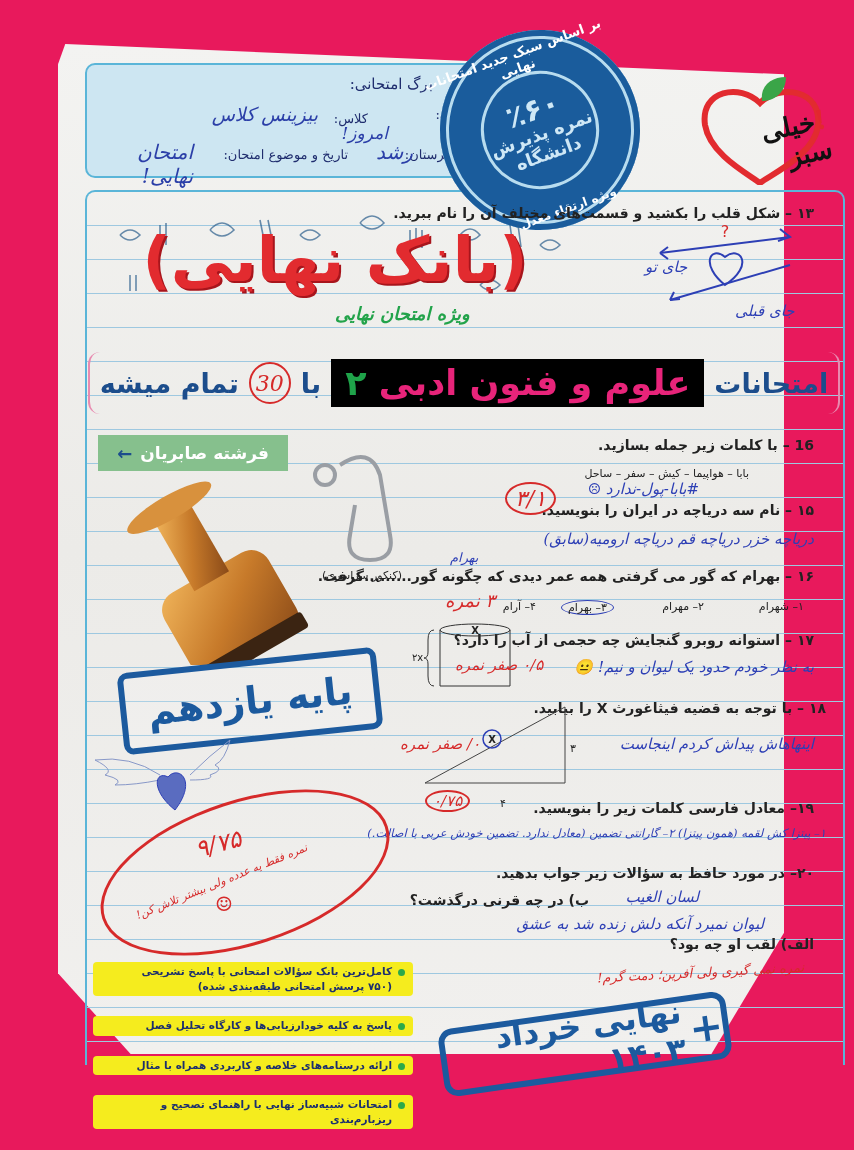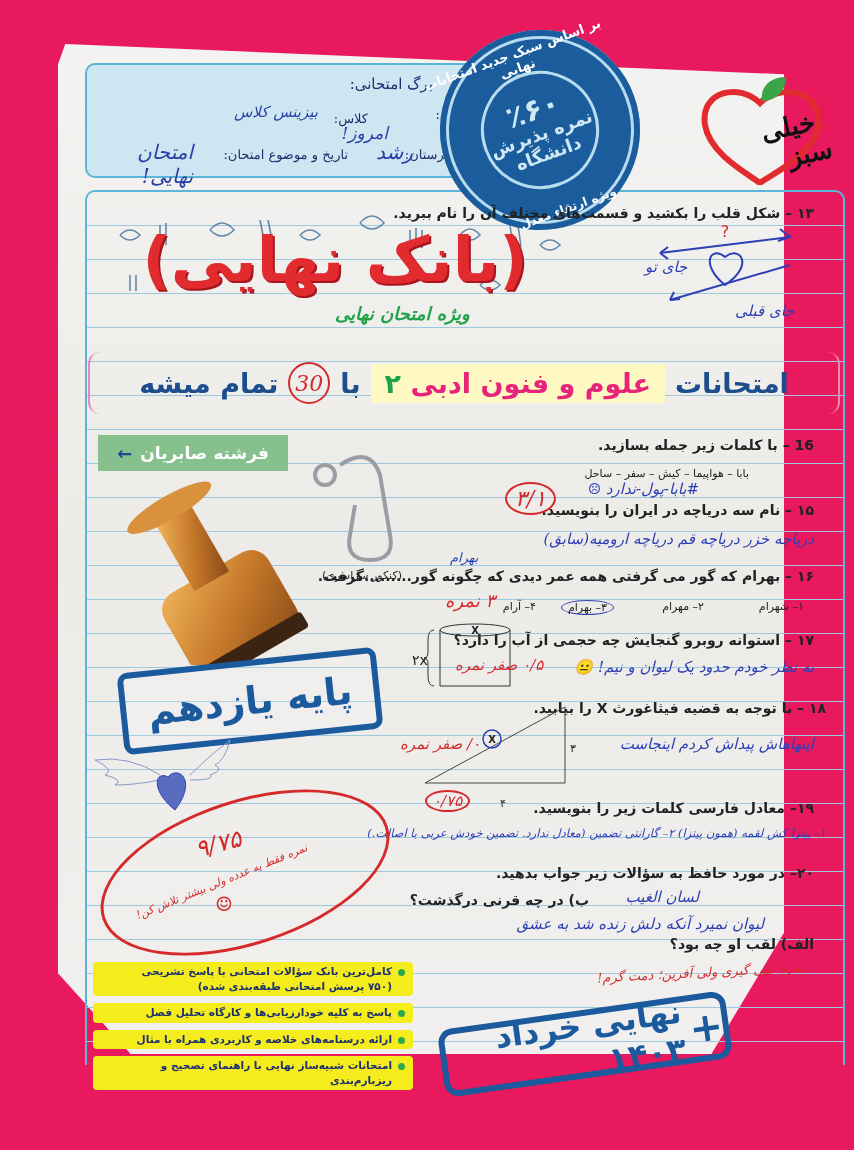--- a/index.html
+++ b/index.html
@@ -112,21 +112,21 @@
   }
 
   .banner {
     position: absolute; left: 88px; top: 352px; width: 752px; height: 62px;
     direction: rtl; display: flex; align-items: center; justify-content: center;
     gap: 10px; border-left: 2px solid #e88ab0; border-right: 2px solid #e88ab0;
     border-radius: 12px;
   }
   .banner-word { font-size: 27px; font-weight: bold; color: #1c4d8c; }
   .banner-hl {
-    background: #fef9c3; padding: 4px 14px; font-size: 27px; font-weight: bold;
+    background: #000000; padding: 4px 14px; font-size: 35px; font-weight: bold;
     color: #e8247a;
   }
   .banner-num { color: #1fa34a; }
   .banner-circle {
     display: inline-flex; width: 42px; height: 42px; border: 2px solid #d62a2a;
     border-radius: 50%; align-items: center; justify-content: center;
     color: #d62a2a; font-size: 22px; font-family: "DejaVu Serif", serif; font-style: italic;
   }
 
   .author-tag {
@@ -143,21 +143,21 @@
   .grade-stamp {
     position: absolute; left: 120px; top: 660px; width: 260px; height: 82px;
     border: 6px solid #1c5a9e; border-radius: 10px; transform: rotate(-6deg);
     display: flex; align-items: center; justify-content: center;
     color: #1c5a9e; font-size: 38px; font-weight: bold; direction: rtl;
     background: rgba(255,255,255,0.15);
   }
 
   .features {
     position: absolute; left: 93px; top: 962px; width: 320px;
-    direction: rtl; display: flex; flex-direction: column; gap: 7px;
+    direction: rtl; display: flex; flex-direction: column; gap: 20px;
   }
   .feature {
     background: #f5ec1e; border-radius: 4px; padding: 2px 8px;
     font-size: 10.5px; font-weight: bold; color: #1c2f6e;
     display: flex; align-items: flex-start; gap: 6px; line-height: 1.45;
   }
   .feature-dot {
     width: 7px; height: 7px; border-radius: 50%; background: #2ca94a;
     flex-shrink: 0; margin-top: 5px;
   }
@@ -180,21 +180,21 @@
 <body>
 
 <div class="paper"></div>
 <div class="ruled"></div>
 
 <div class="header-box">
   <span class="hb-label" style="right:180px; top:10px; font-size:15px;">برگ امتحانی:</span>
   <span class="hb-label" style="right:155px; top:42px;">پایه:</span>
   <span class="hb-hand" style="right:105px; top:34px;">یازدهم</span>
   <span class="hb-label" style="right:245px; top:46px;">کلاس:</span>
-  <span class="hb-hand" style="right:295px; top:38px; font-size:15px;">بیزینس کلاس</span>
+  <span class="hb-hand" style="right:295px; top:38px; font-size:19px;">بیزینس کلاس</span>
   <span class="hb-hand" style="right:225px; top:58px; font-size:17px;">امروز!</span>
   <span class="hb-label" style="right:155px; top:82px;">دبیرستان:</span>
   <span class="hb-hand" style="right:200px; top:75px;">رشد</span>
   <span class="hb-label" style="right:265px; top:82px;">تاریخ و موضوع امتحان:</span>
   <span class="hb-hand" style="right:420px; top:75px;">امتحان نهایی!</span>
 </div>
 
 <div class="logo">
   <svg width="140" height="110" viewBox="0 0 140 110">
     <path d="M70 28 C 50 8, 10 15, 15 50 C 20 80, 60 100, 70 108 C 80 100, 125 80, 128 50 C 132 15, 90 8, 70 28 Z" fill="none" stroke="#e22b2f" stroke-width="6"></path>
@@ -302,21 +302,21 @@
 
 <span class="q-text" style="right:40px; top:632px;">۱۷ – استوانه روبرو گنجایش چه حجمی از آب را دارد؟</span>
 <svg style="position:absolute; left:420px; top:622px;" width="100" height="72" viewBox="0 0 100 72">
   <ellipse cx="55" cy="8" rx="35" ry="6" fill="none" stroke="#333"></ellipse>
   <line x1="20" y1="8" x2="20" y2="64" stroke="#333"></line>
   <line x1="90" y1="8" x2="90" y2="64" stroke="#333"></line>
   <path d="M20 64 L 90 64" stroke="#333"></path>
   <path d="M14 8 q-6 0 -6 10 l0 12 q0 6 -4 6 q4 0 4 6 l0 12 q0 10 6 10" fill="none" stroke="#333"></path>
   <text x="55" y="12" font-size="10" font-weight="bold" text-anchor="middle" fill="#222">X</text>
 </svg>
-<span class="q-text q-small" style="left:412px; top:652px; font-size:14px;">۲x</span>
+<span class="q-text q-small" style="left:412px; top:652px; font-size:10px;">۲x</span>
 <span class="hand-blue" style="right:40px; top:658px;">به نظر خودم حدود یک لیوان و نیم! 😐</span>
 <span class="hand-red" style="left:455px; top:656px;">۰/۵ صفر نمره</span>
 
 <span class="q-text" style="right:28px; top:700px;">۱۸ – با توجه به قضیه فیثاغورث X را بیابید.</span>
 <svg style="position:absolute; left:420px; top:705px;" width="150" height="100" viewBox="0 0 150 100">
   <path d="M145 2 L 145 78 L 5 78 Z" fill="none" stroke="#444"></path>
   <circle cx="72" cy="34" r="9" fill="none" stroke="#2d3fb5" stroke-width="1.5"></circle>
   <text x="72" y="38" font-size="10" font-weight="bold" text-anchor="middle" fill="#222">X</text>
 </svg>
 <span class="q-text q-small" style="left:570px; top:742px;">۳</span>

